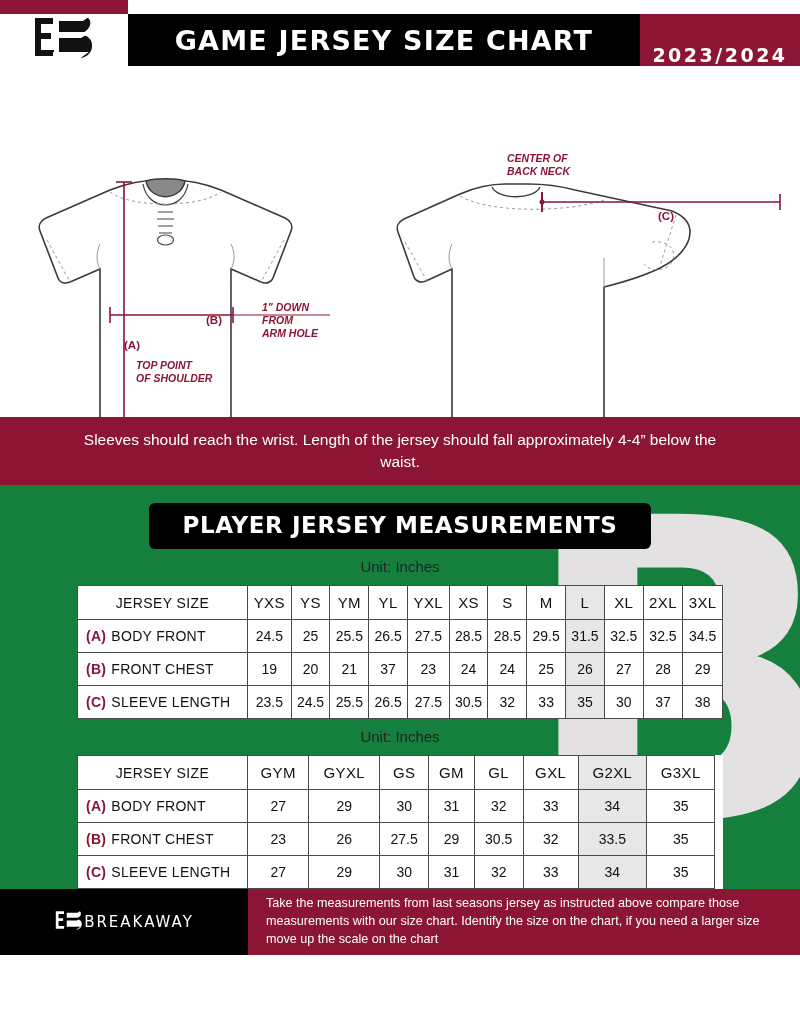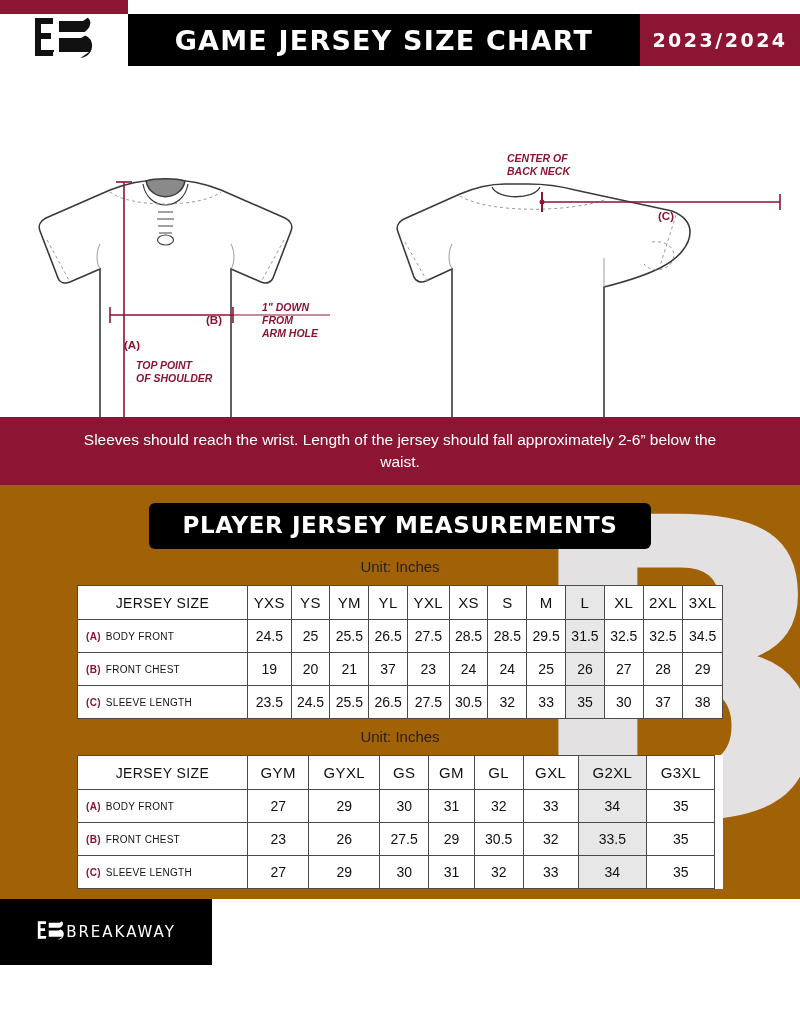--- a/index.html
+++ b/index.html
@@ -52,21 +52,21 @@
     color: #ffffff;
     font-size: 27px;
     font-weight: bold;
     letter-spacing: 1.2px;
     font-family: "DejaVu Sans", sans-serif;
   }
   .header-year-wrap {
     width: 160px;
     background: #8b1533;
     display: flex;
-    align-items: center;
+    align-items: flex-end;
     justify-content: center;
     margin: 14px 0 6px 0;
   }
   .header-year {
     color: #ffffff;
     font-size: 19px;
     font-weight: bold;
     letter-spacing: 2.5px;
     font-family: "DejaVu Sans", sans-serif;
   }
@@ -88,23 +88,22 @@
     align-items: center;
     justify-content: center;
     text-align: center;
     padding: 0 70px;
     font-size: 15.5px;
     line-height: 1.45;
   }
 
   
   .body-area {
-    background: #a16207;
-    position: relative;
-    padding-bottom: 10px;
+    background: #15803d;
+    position: relative;
   }
   .watermark {
     position: absolute;
     right: -40px;
     top: -20px;
     font-size: 420px;
     color: #e3e1e1;
     font-weight: bold;
     font-family: "DejaVu Sans", sans-serif;
     line-height: 1;
@@ -148,21 +147,21 @@
     text-align: center;
     padding: 8px 2px;
     color: #111;
     font-weight: normal;
   }
   .row-label {
     text-align: left;
     padding-left: 8px;
     white-space: nowrap;
     letter-spacing: 0.3px;
-    font-size: 10px;
+    font-size: 14px;
   }
   .tag {
     color: #8b1533;
     font-weight: bold;
     margin-right: 5px;
   }
   thead td {
     font-weight: normal;
     font-size: 14px;
     letter-spacing: 0.4px;
@@ -171,21 +170,21 @@
   .hl { background: #e8e7e7; }
   .blank { border: none; background: transparent; }
 
   
   .footer {
     height: 66px;
     display: flex;
     align-items: stretch;
   }
   .footer-left {
-    width: 212px;
+    width: 248px;
     background: #000000;
     display: flex;
     align-items: center;
     justify-content: center;
   }
   .footer-brand {
     color: #ffffff;
     font-size: 15px;
     letter-spacing: 2px;
     font-family: "DejaVu Sans", sans-serif;
@@ -292,21 +291,21 @@
       <line x1="780" y1="122" x2="780" y2="138" stroke="#8b1533" stroke-width="1.6"></line>
       <circle cx="542" cy="130" r="2.5" fill="#8b1533"></circle>
     </g>
     <text x="507" y="90" font-size="10.5" font-style="italic" font-weight="bold" fill="#8b1533" font-family="Liberation Sans, sans-serif">CENTER OF</text>
     <text x="507" y="103" font-size="10.5" font-style="italic" font-weight="bold" fill="#8b1533" font-family="Liberation Sans, sans-serif">BACK NECK</text>
     <text x="658" y="148" font-size="11.5" font-weight="bold" fill="#8b1533" font-family="Liberation Sans, sans-serif">(C)</text>
   </svg>
 </div>
 
 <div class="note-band">
-  <span>Sleeves should reach the wrist. Length of the jersey should fall approximately 2-6” below the waist.</span>
+  <span>Sleeves should reach the wrist. Length of the jersey should fall approximately 4-4” below the waist.</span>
 </div>
 
 <div class="body-area">
   <div class="watermark">B</div>
 
   <div class="section">
     <div class="section-title-wrap">
       <div class="section-title">PLAYER JERSEY MEASUREMENTS</div>
     </div>
     <div class="unit">Unit: Inches</div>
@@ -443,13 +442,16 @@
       <svg width="30" height="30" viewBox="0 0 66 50">
         <polygon points="4,6 22,6 22,12 10,12 10,21 20,21 20,27 10,27 10,38 23,38 23,44 4,44" fill="#ffffff"></polygon>
         <path d="M28,4 L50,4 C60,4 62,12 56,18 C53,21 49,22 49,22 C49,22 56,23 59,27 C64,34 60,46 48,46 L28,46 Z" fill="#ffffff"></path>
         <polygon points="26,2 62,2 52,9 26,9" fill="#000000"></polygon>
         <polygon points="24,20 60,20 50,26 24,26" fill="#000000"></polygon>
         <polygon points="22,40 58,40 48,47 22,47" fill="#000000"></polygon>
       </svg>
     </span>
     <span class="footer-brand">BREAKAWAY</span>
   </div>
+  <div class="footer-right">
+    <span>Take the measurements from last seasons jersey as instructed above compare those measurements  with our size chart. Identify the size on the chart, if you need a larger size move up the scale on the chart</span>
+  </div>
 </div>
 
 </body></html>

